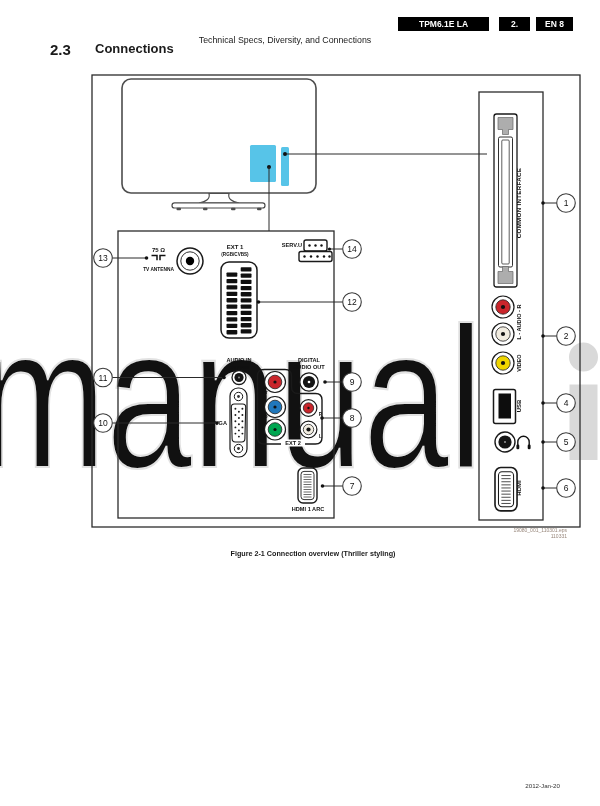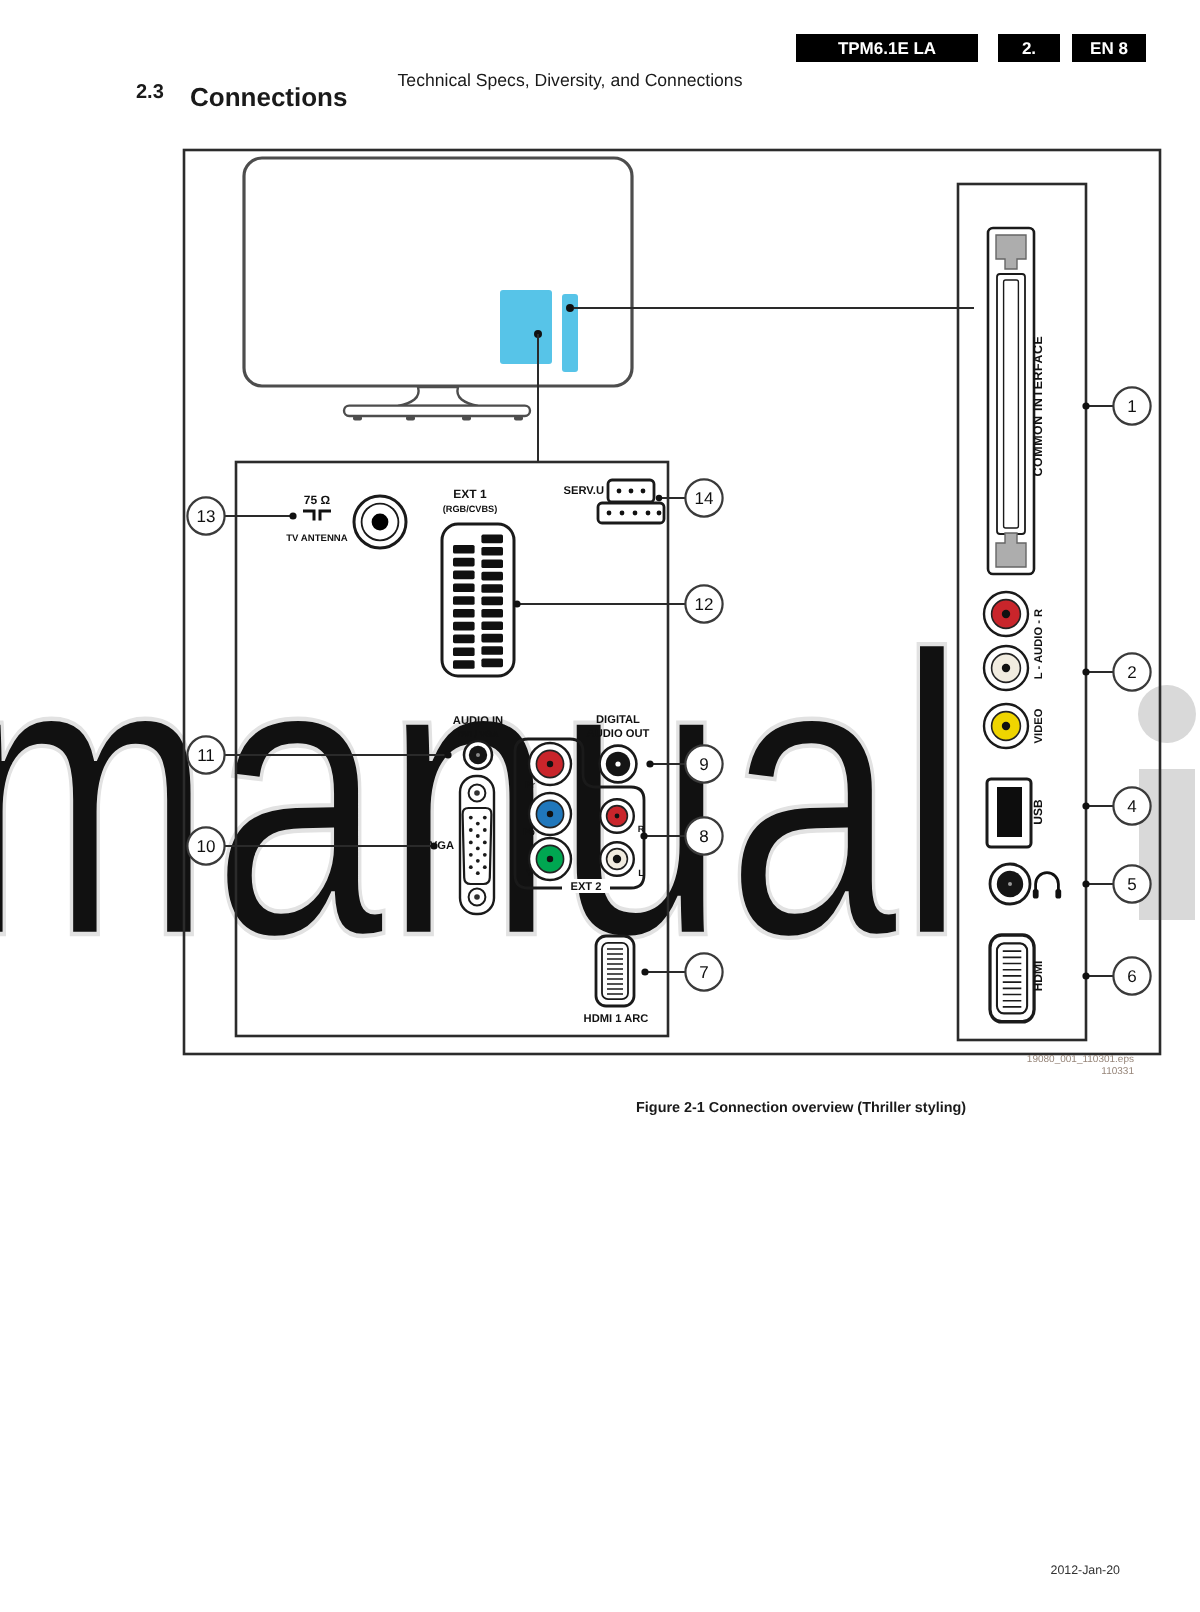--- a/index.html
+++ b/index.html
@@ -3,23 +3,23 @@
 <meta charset="utf-8">
 <style>
   html,body{margin:0;padding:0;background:#fff;}
   body{width:600px;height:806px;position:relative;font-family:"Liberation Sans",sans-serif;overflow:hidden;}
   .abs{position:absolute;}
   .hdr-title{left:165px;top:35px;width:240px;text-align:center;font-size:8.8px;color:#1a1a1a;}
   .badge{background:#000;color:#fff;font-weight:bold;font-size:8.5px;text-align:center;height:14px;line-height:14px;top:17px;}
   .b1{left:398px;width:91px;}
   .b2{left:499px;width:31px;}
   .b3{left:536px;width:37px;}
-  .sec-num{left:68px;top:41px;font-size:10px;font-weight:bold;color:#1a1a1a;}
+  .sec-num{left:50px;top:41px;font-size:15px;font-weight:bold;color:#1a1a1a;}
   .sec-title{left:95px;top:41px;font-size:13px;font-weight:bold;color:#1a1a1a;}
-  .caption{left:143px;top:549px;width:340px;text-align:right;font-size:7.2px;font-weight:bold;color:#1a1a1a;}
+  .caption{left:143px;top:549px;width:340px;text-align:center;font-size:7.2px;font-weight:bold;color:#1a1a1a;}
   .eps{left:400px;top:528px;width:167px;text-align:right;font-size:5px;line-height:5.6px;color:#97867a;}
   .pgdate{left:400px;top:782px;width:160px;text-align:right;font-size:6.2px;color:#333;}
   svg text{font-family:"Liberation Sans",sans-serif;fill:#111;}
   .t6{font-size:6px;font-weight:bold;}
   .t56{font-size:5.6px;font-weight:bold;}
   .t48{font-size:4.8px;font-weight:bold;}
   .t46{font-size:4.6px;font-weight:bold;}
   .t44{font-size:4.4px;font-weight:bold;}
   .t62{font-size:6.2px;font-weight:bold;letter-spacing:0.3px;}
   .num{font-size:8.5px;}

